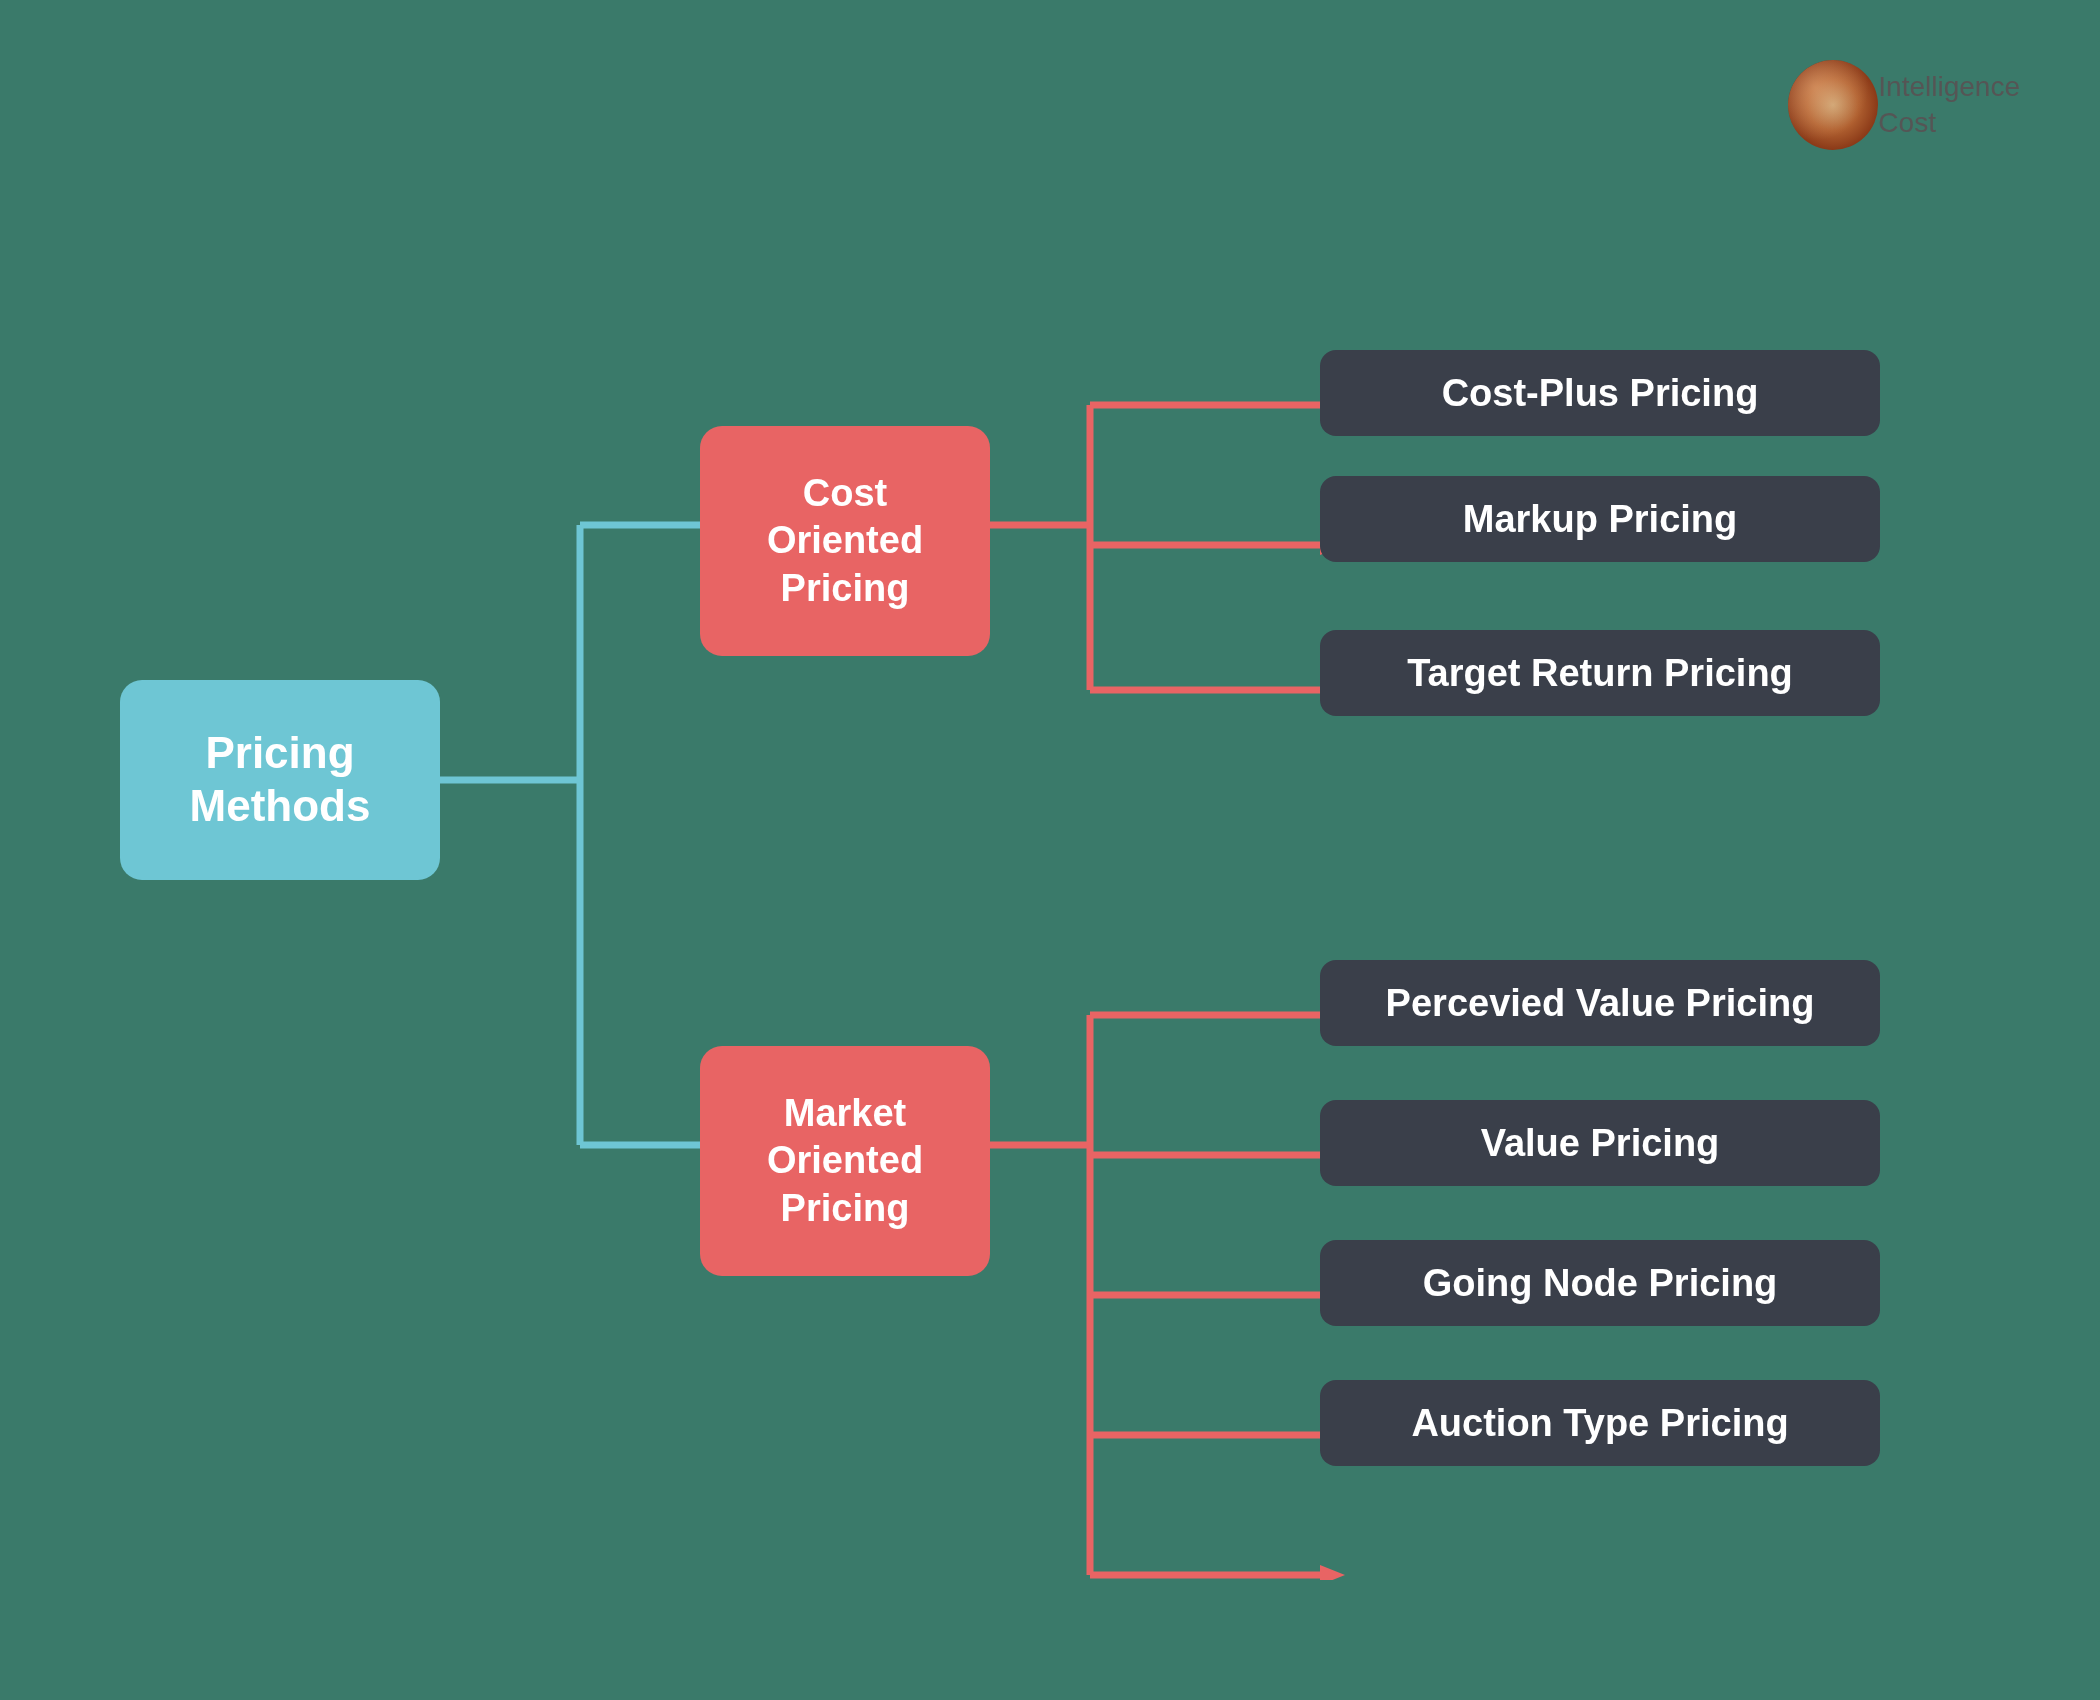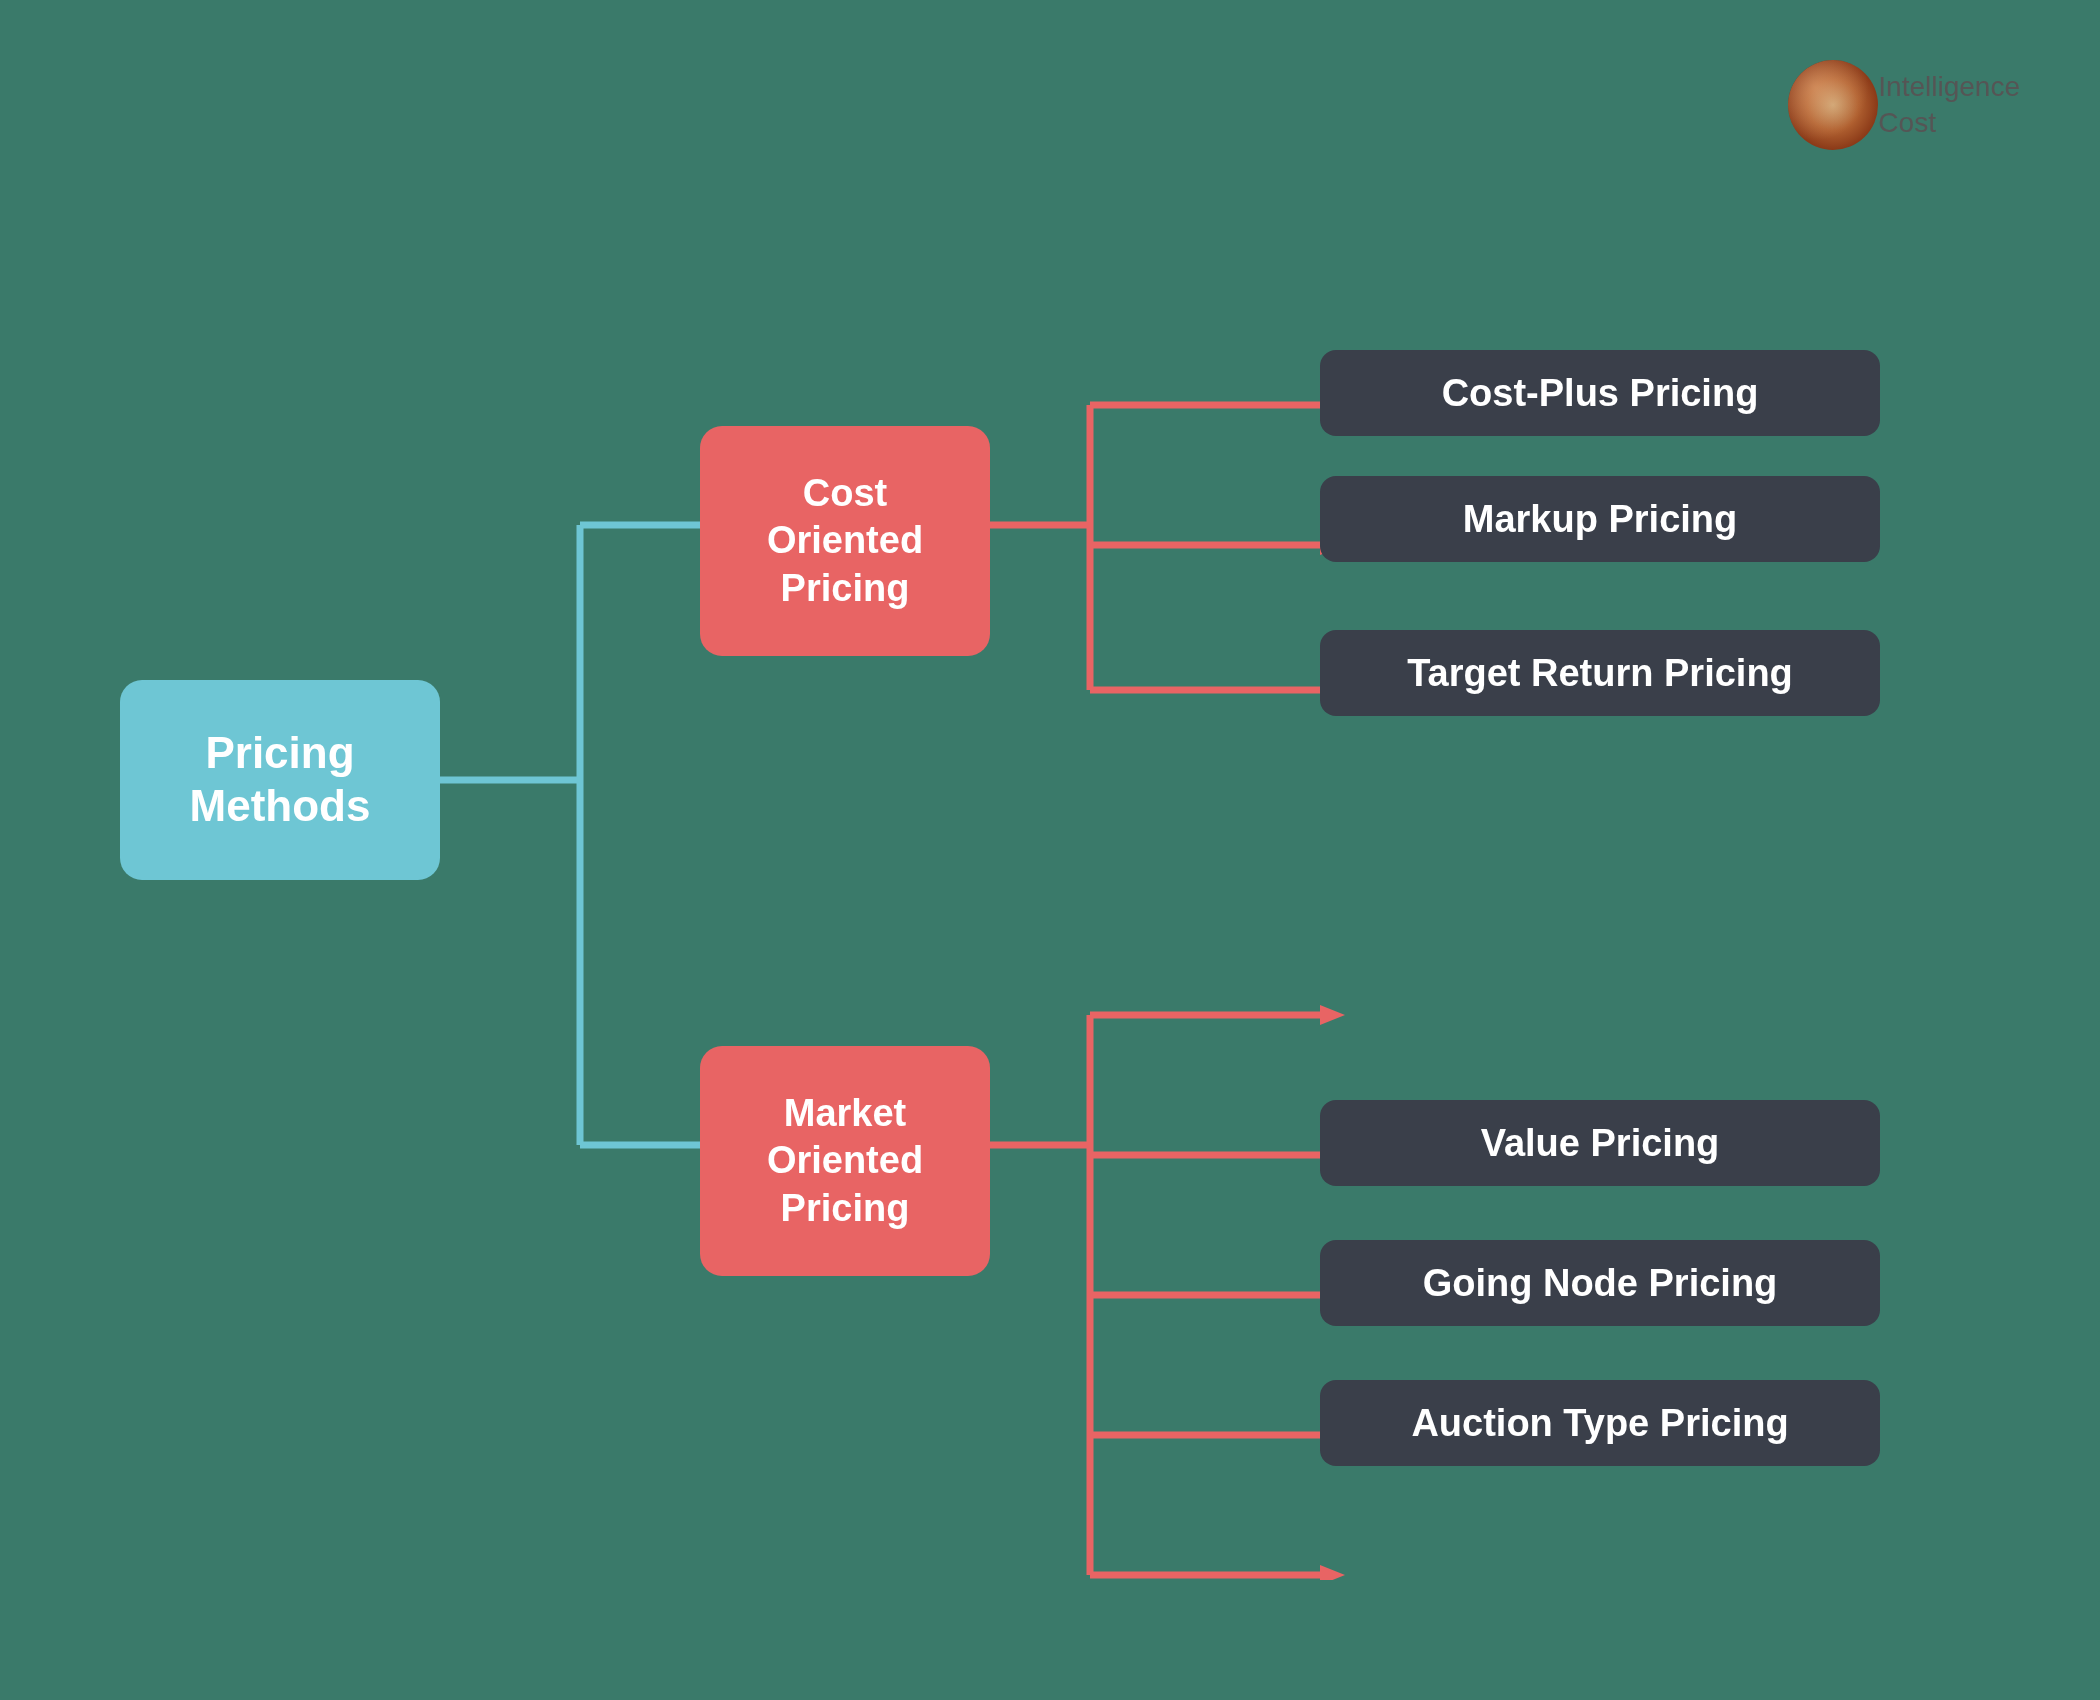--- a/index.html
+++ b/index.html
@@ -219,20 +219,23 @@
   <div class="leaf-box leaf-cost-plus">
     <span>Cost-Plus Pricing</span>
   </div>
   <div class="leaf-box leaf-markup">
     <span>Markup Pricing</span>
   </div>
   <div class="leaf-box leaf-target">
     <span>Target Return Pricing</span>
   </div>
 
+  <div class="leaf-box leaf-perceived">
+    <span>Percevied Value Pricing</span>
+  </div>
   <div class="leaf-box leaf-value">
     <span>Value Pricing</span>
   </div>
   <div class="leaf-box leaf-going">
     <span>Going Node Pricing</span>
   </div>
   <div class="leaf-box leaf-auction">
     <span>Auction Type Pricing</span>
   </div>
 

